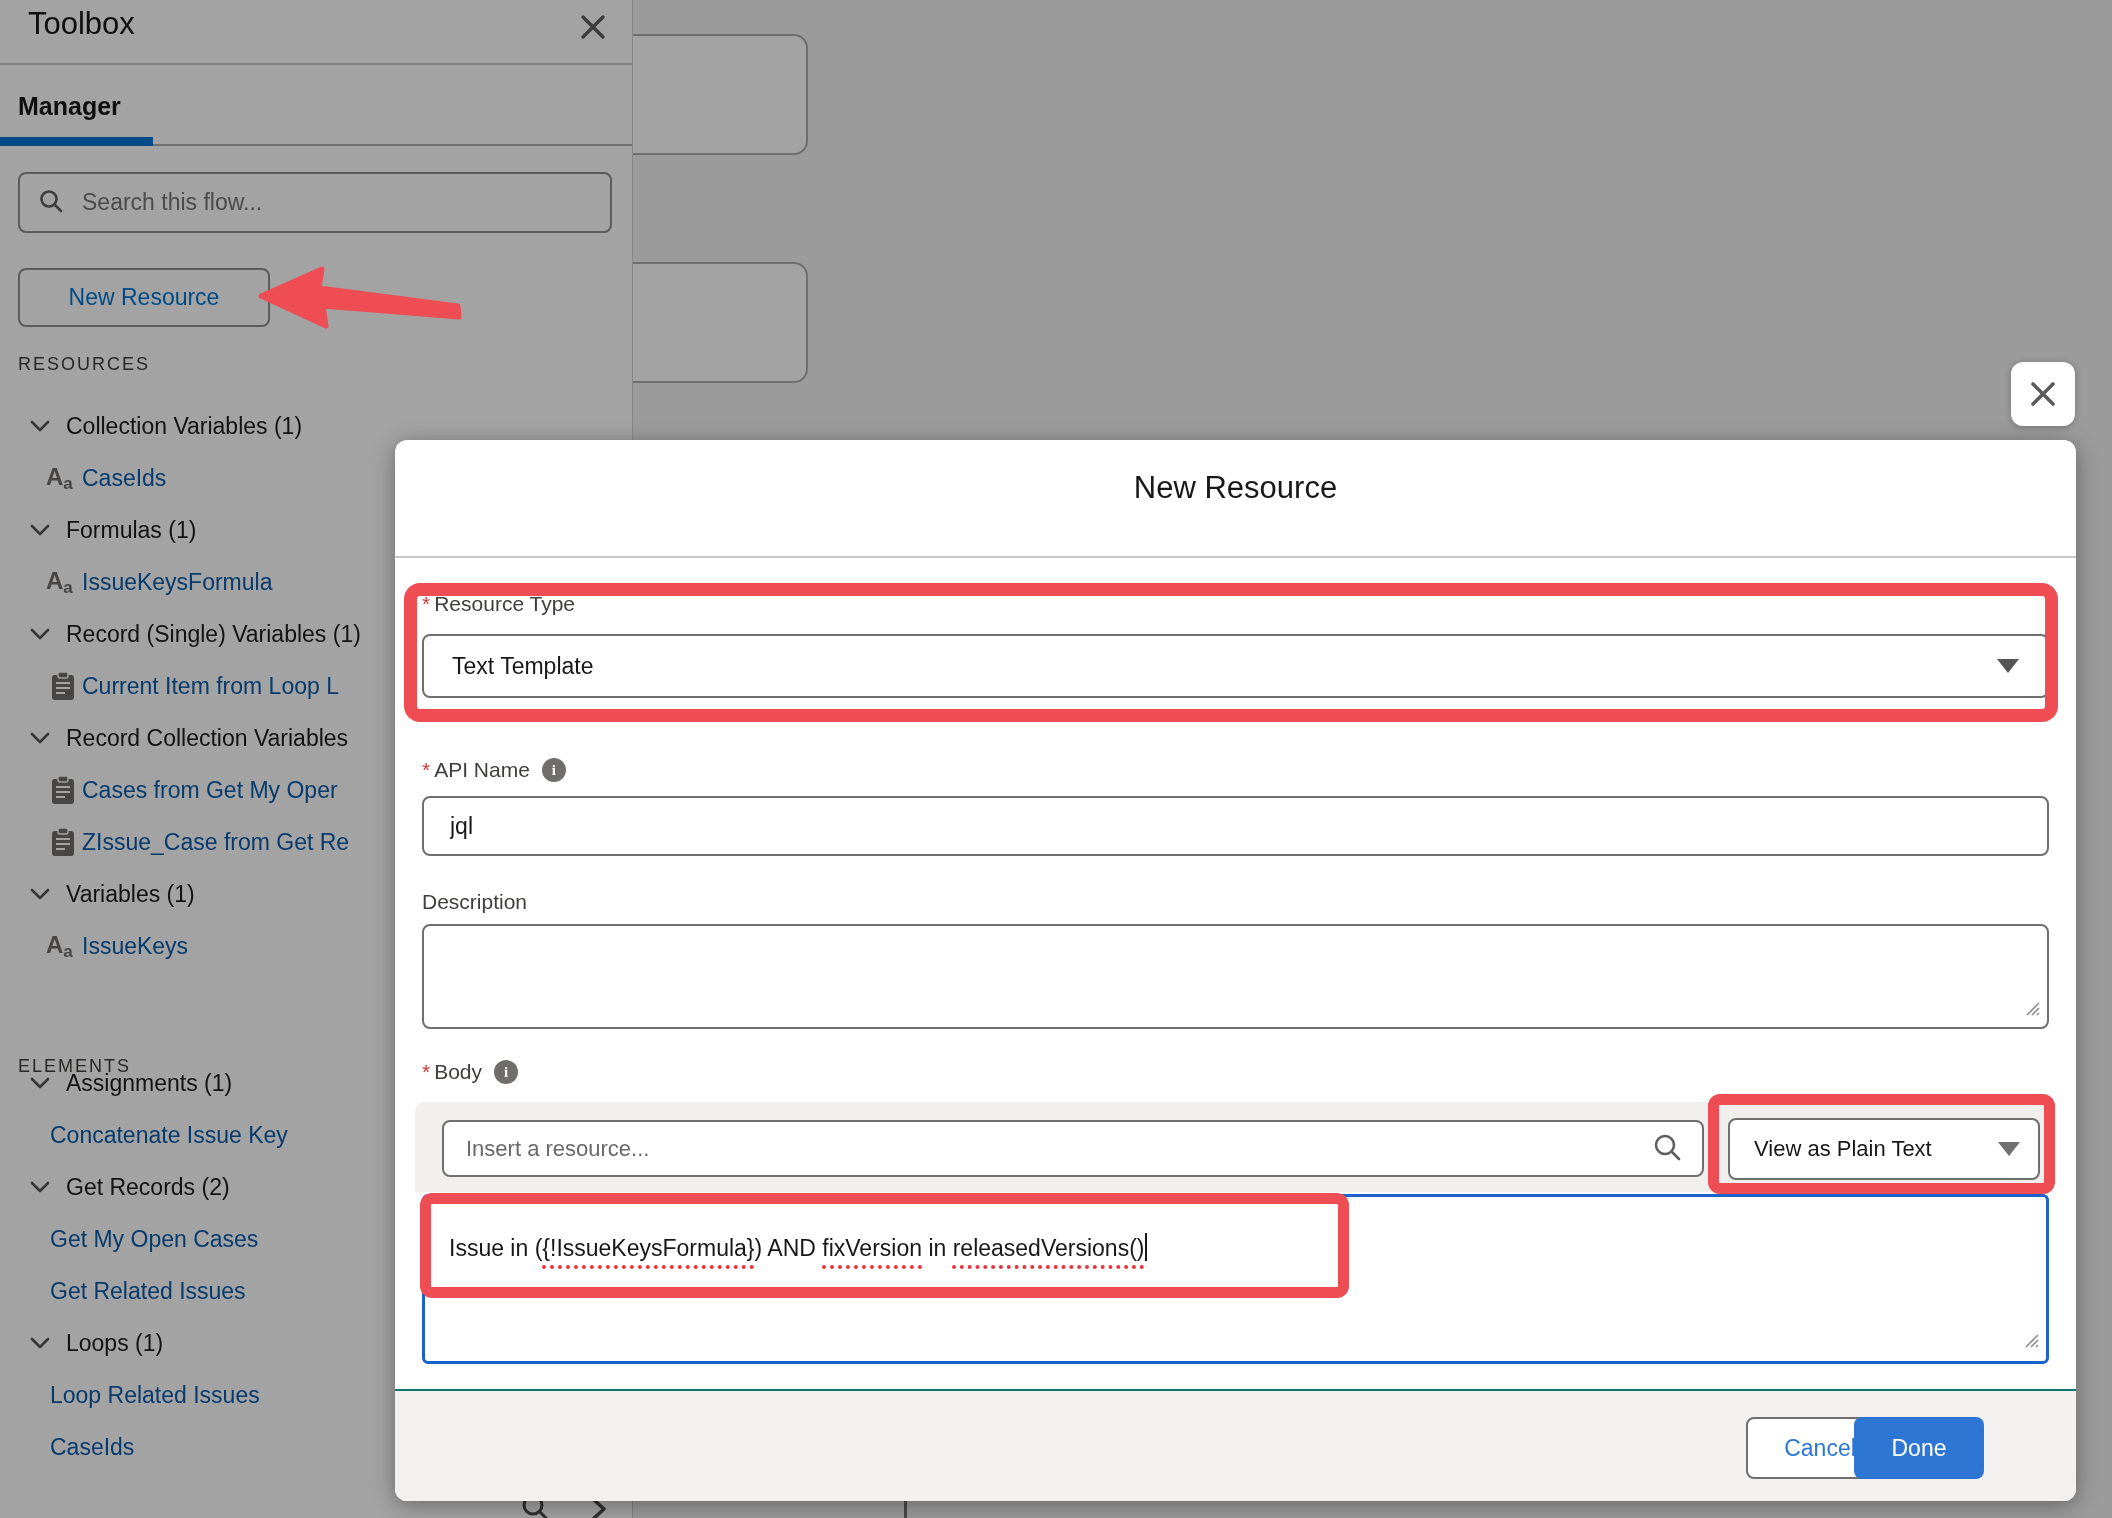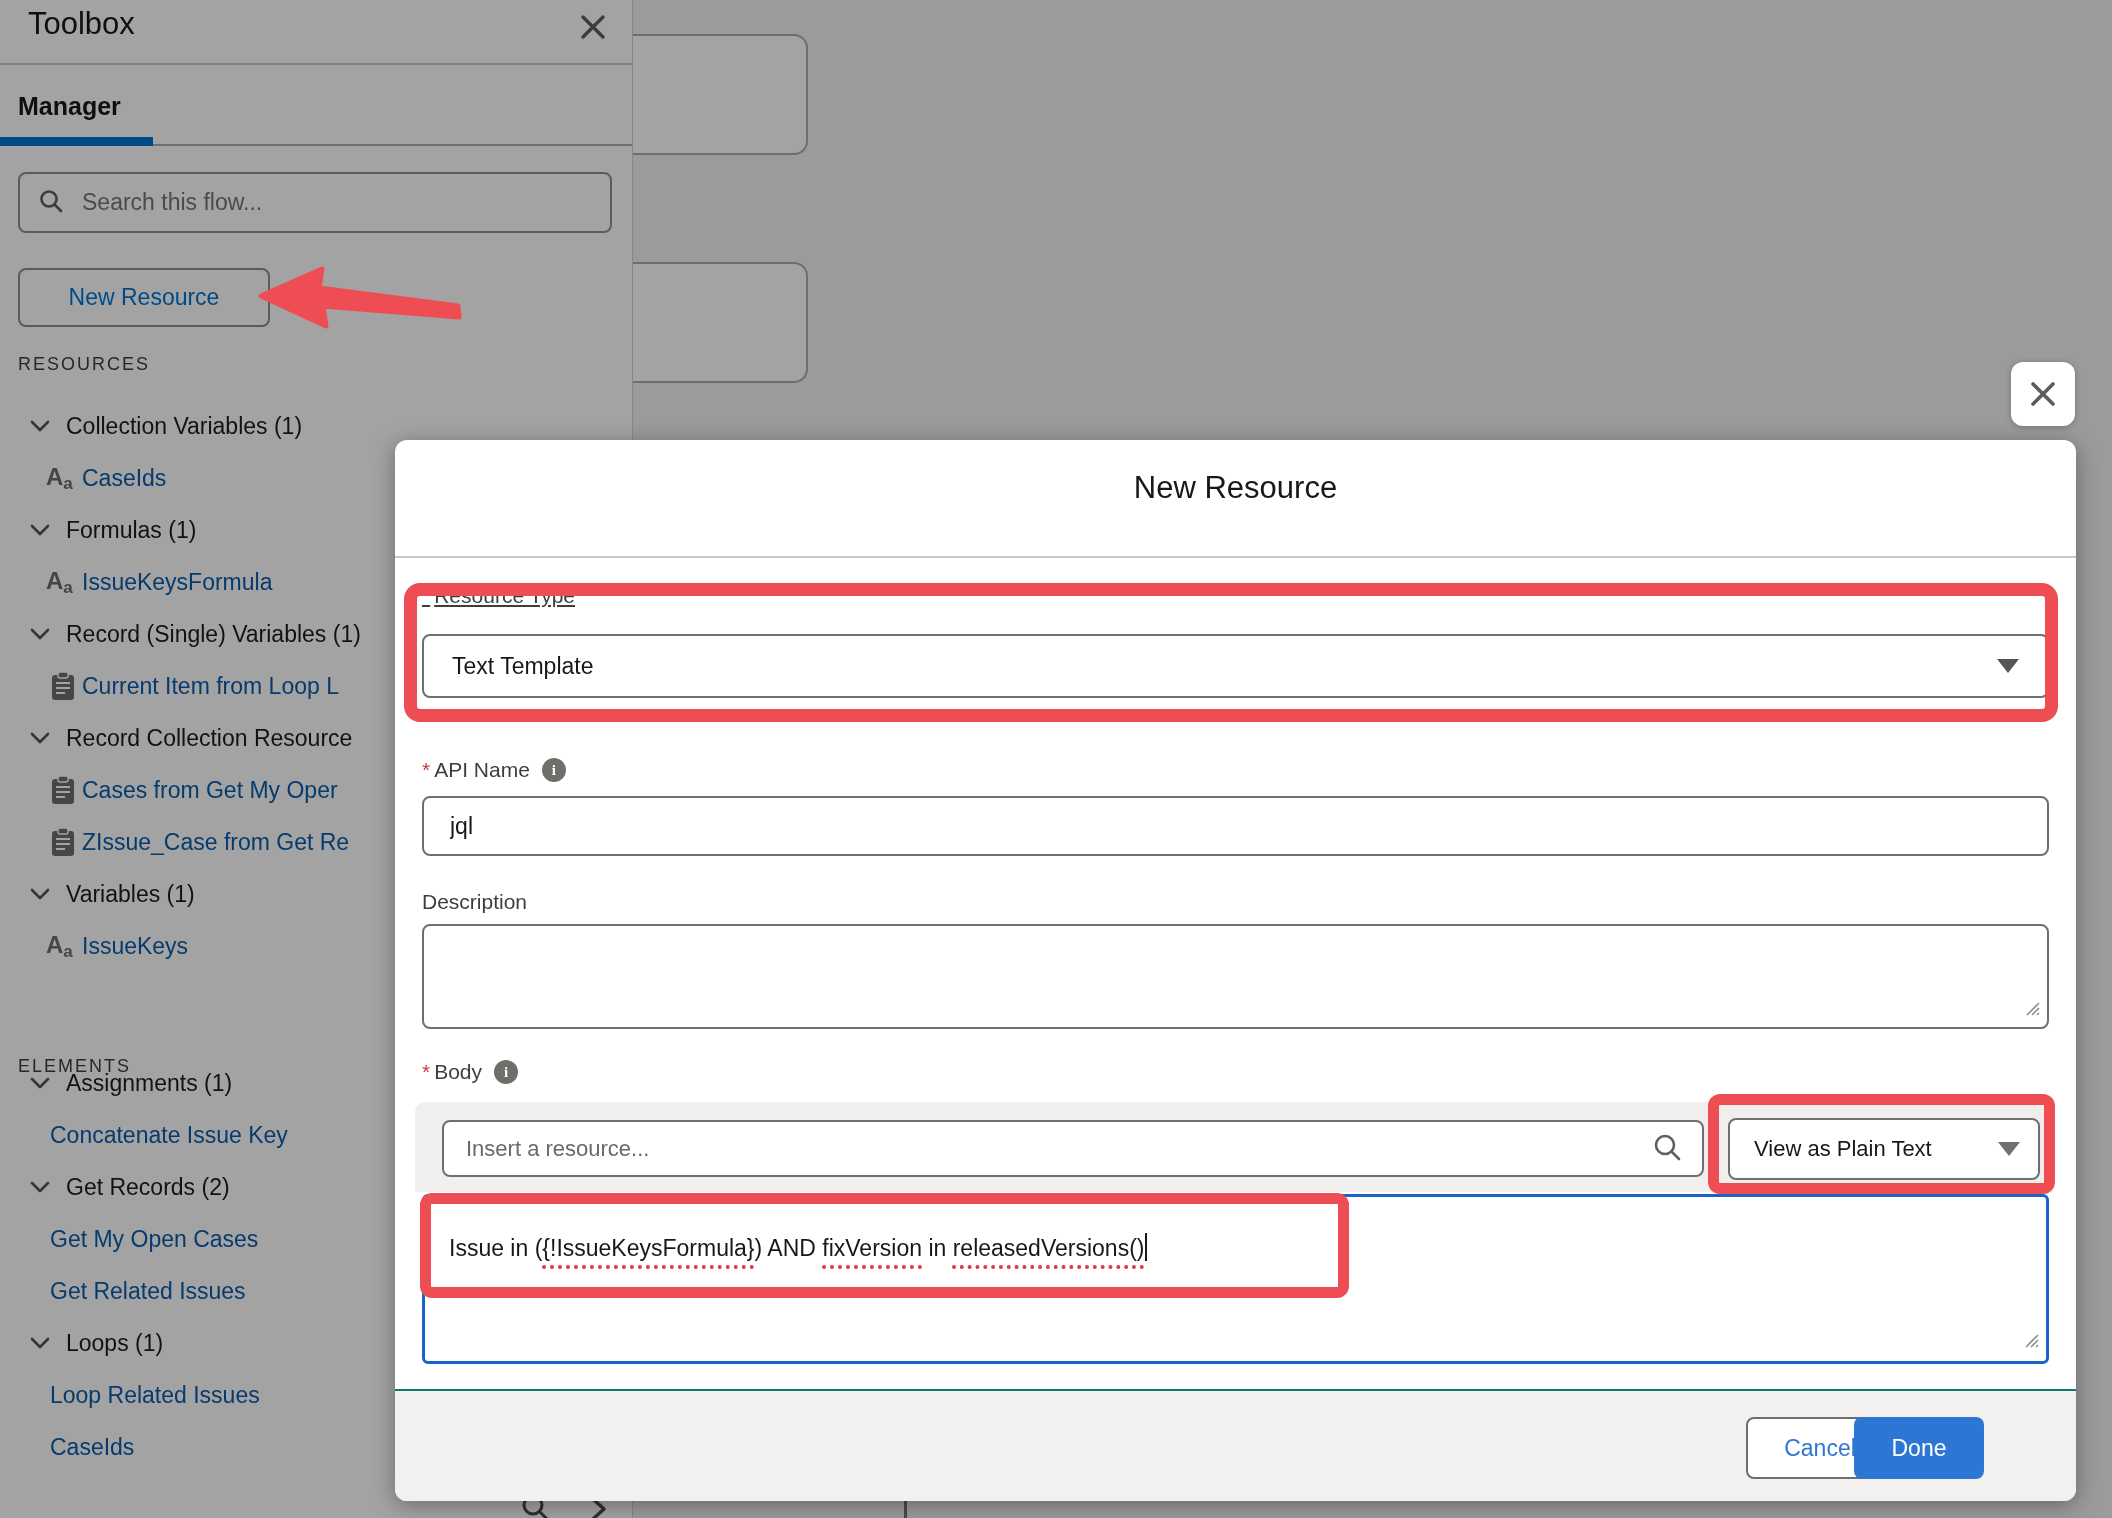--- a/index.html
+++ b/index.html
@@ -63,21 +63,21 @@
          border-radius:12px;box-shadow:0 4px 22px rgba(0,0,0,0.35);}
   #modal-title{position:absolute;left:0;top:30px;width:100%;text-align:center;font-size:31px;color:#181818;}
   #modal-header-divider{position:absolute;left:0;top:116px;width:100%;height:2px;background:#c9c7c5;}
 
   .field-label{position:absolute;font-size:21px;color:#3e3e3c;display:flex;align-items:center;gap:12px;}
   .req{color:var(--required-red);margin-right:4px;font-size:21px;}
   .info-icon{width:24px;height:24px;border-radius:50%;background:#706e6b;color:#fff;font-size:15px;
              font-weight:bold;display:inline-flex;align-items:center;justify-content:center;
              font-family:"Liberation Serif",serif;}
 
-  #resource-type-label{left:27px;top:144px;text-decoration:underline;}
+  #resource-type-label{left:27px;top:152px;}
   #resource-type-select{position:absolute;left:27px;top:194px;width:1627px;height:64px;background:#fff;
         border:2px solid #6f6f6f;border-radius:8px;display:flex;align-items:center;padding:0 28px;
         font-size:23px;color:#181818;cursor:pointer;}
   .select-caret{margin-left:auto;width:0;height:0;border-left:11px solid transparent;
         border-right:11px solid transparent;border-top:14px solid #555;}
 
   #api-name-label{left:27px;top:318px;}
   #api-name-input{position:absolute;left:27px;top:356px;width:1627px;height:60px;background:#fff;
         border:2px solid #6f6f6f;border-radius:8px;padding:0 26px;font-size:23px;color:#181818;
         outline:none;font-family:inherit;}
@@ -194,21 +194,21 @@
             <rect x="6" y="4" width="22" height="25" rx="3" fill="#706e6b"></rect>
             <rect x="12" y="1" width="10" height="6" rx="2" fill="#706e6b" stroke="#fff" stroke-width="1.4"></rect>
             <path d="M10 12 H24 M10 17 H24 M10 22 H19" stroke="#fff" stroke-width="2"></path>
           </svg>
           <span class="tree-link">Current Item from Loop L</span>
         </div>
         <div class="tree-row group">
           <svg width="24" height="24" viewBox="0 0 24 24">
             <path d="M4 8 L12 16 L20 8" fill="none" stroke="#555" stroke-width="2.6" stroke-linecap="round" stroke-linejoin="round"></path>
           </svg>
-          <span>Record Collection Resource</span>
+          <span>Record Collection Variables</span>
         </div>
         <div class="tree-row child-res">
           <svg width="36" height="30" viewBox="0 0 36 30" class="rec-icon">
             <rect x="6" y="4" width="22" height="25" rx="3" fill="#706e6b"></rect>
             <rect x="12" y="1" width="10" height="6" rx="2" fill="#706e6b" stroke="#fff" stroke-width="1.4"></rect>
             <path d="M10 12 H24 M10 17 H24 M10 22 H19" stroke="#fff" stroke-width="2"></path>
           </svg>
           <span class="tree-link">Cases from Get My Oper</span>
         </div>
         <div class="tree-row child-res">

